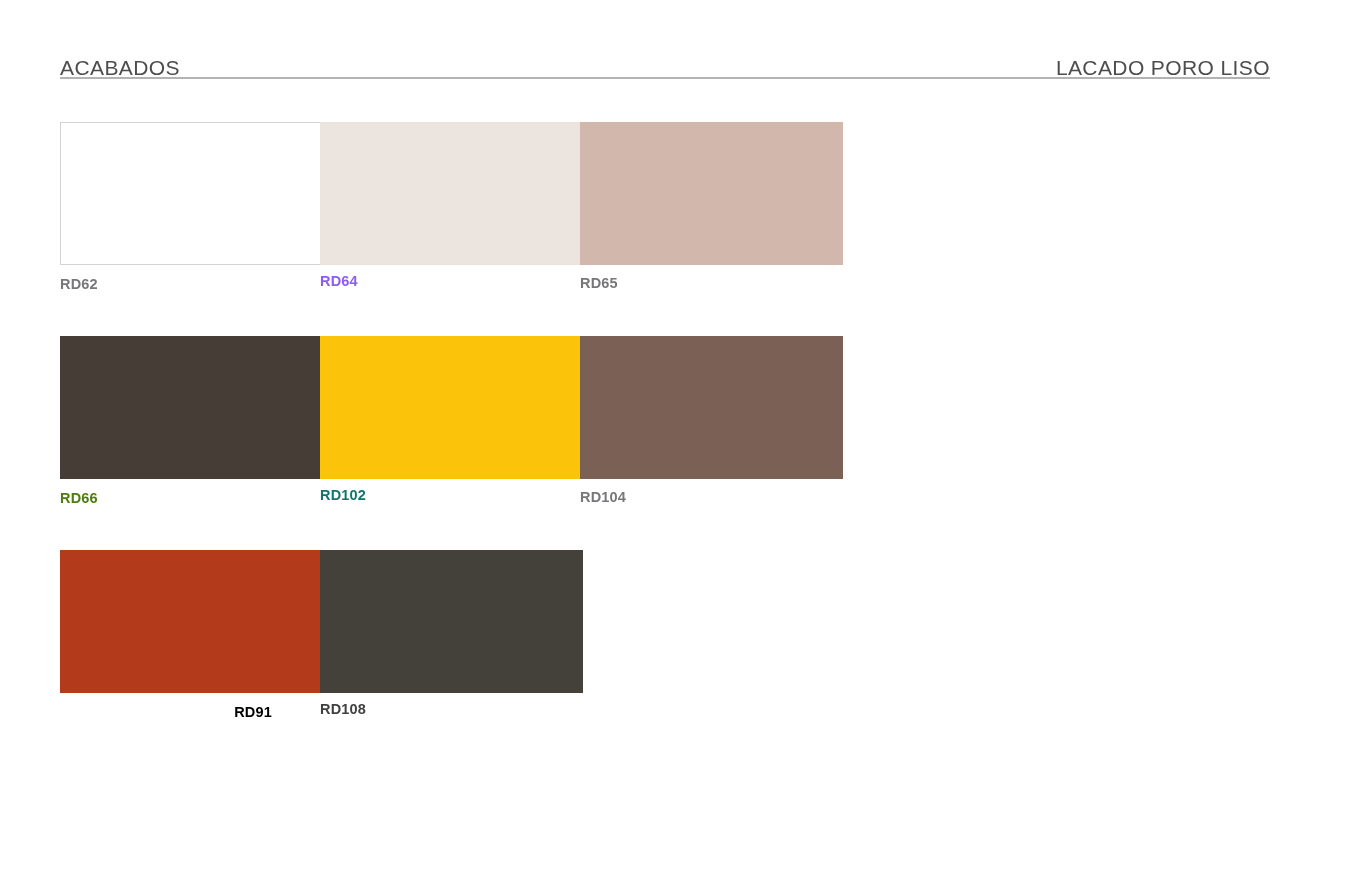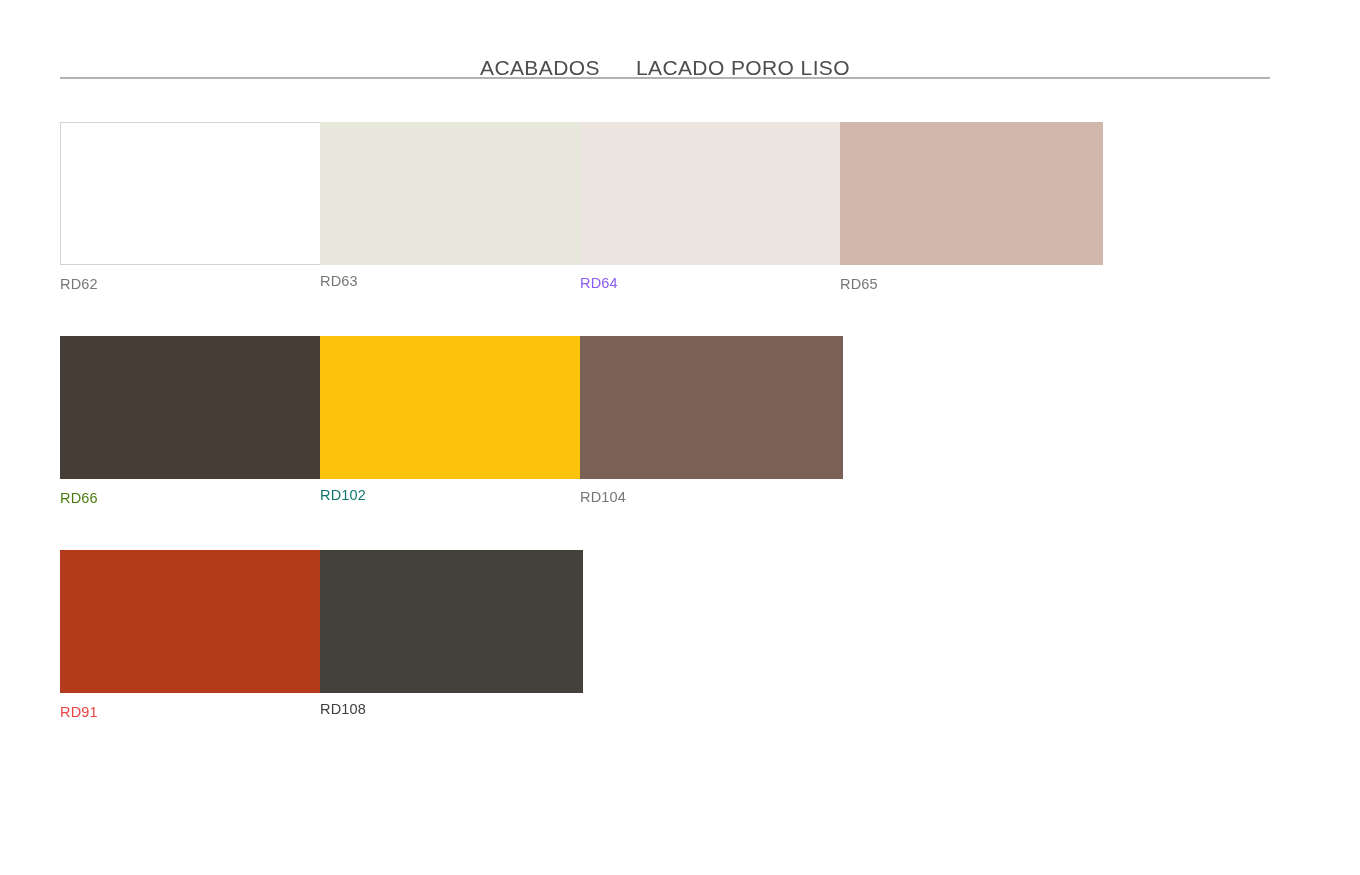--- a/index.html
+++ b/index.html
@@ -18,21 +18,21 @@
   
   .header {
     position: absolute;
     left: 60px;
     top: 48px;
     width: 1210px;
     height: 34px;
   }
   .header-row {
     display: flex;
-    justify-content: center;
+    justify-content: space-between;
     align-items: flex-end;
     height: 30px;
     gap: 36px;
   }
   .header-title-left,
   .header-title-right {
     font-size: 21px;
     letter-spacing: 0.4px;
     color: #4d4d4f;
     font-weight: 400;
@@ -57,20 +57,21 @@
   }
   .row {
     display: flex;
     position: relative;
     height: 214px;
   }
   .cell {
     position: relative;
     width: 212px;
     margin-right: 48px;
+    font-weight: bold;
   }
   .cell:last-child {
     margin-right: 12px;
   }
   .swatch {
     width: 263px;
     height: 143px;
     box-sizing: border-box;
   }
   .swatch.bordered {
@@ -102,24 +103,20 @@
 </div>
 
 <div class="grid">
 
   <div class="row">
     <div class="cell">
       <div class="swatch bordered" style="background: rgb(255, 255, 255);"></div>
       <div class="swatch-label" style="color: rgb(119, 119, 122);">RD62</div>
     </div>
     <div class="cell">
-      <div class="swatch" style="background: rgb(232, 231, 220);"></div>
-      <div class="swatch-label" style="color: rgb(119, 119, 122);">RD63</div>
-    </div>
-    <div class="cell">
       <div class="swatch" style="background: rgb(236, 228, 222);"></div>
       <div class="swatch-label" style="color: #8b5cf6;">RD64</div>
     </div>
     <div class="cell">
       <div class="swatch" style="background: rgb(210, 184, 172);"></div>
       <div class="swatch-label" style="color: rgb(119, 119, 122);">RD65</div>
     </div>
   </div>
 
   <div class="row">
@@ -133,21 +130,21 @@
     </div>
     <div class="cell">
       <div class="swatch" style="background: rgb(122, 96, 85);"></div>
       <div class="swatch-label" style="color: rgb(119, 119, 122);">RD104</div>
     </div>
   </div>
 
   <div class="row">
     <div class="cell">
       <div class="swatch" style="background: rgb(180, 58, 28);"></div>
-      <div class="swatch-label" style="color: #ef4444;">RD91</div>
+      <div class="swatch-label" style="color: #000000; text-align: right;">RD91</div>
     </div>
     <div class="cell">
       <div class="swatch" style="background: rgb(67, 65, 58);"></div>
       <div class="swatch-label" style="color: #404040;">RD108</div>
     </div>
     <div class="cell empty">
       
       
     </div>
     <div class="cell empty">

